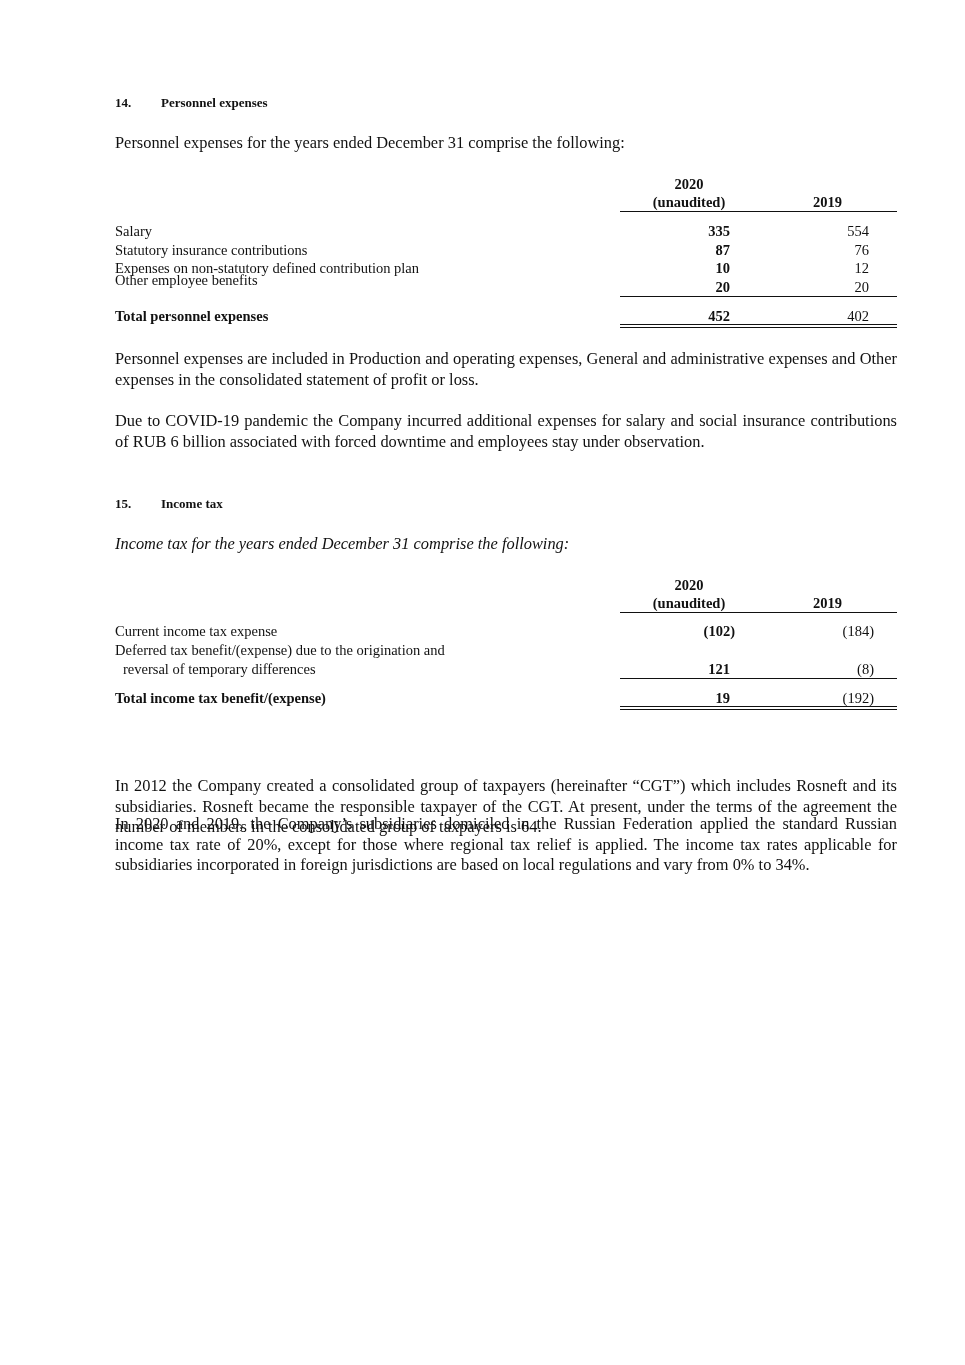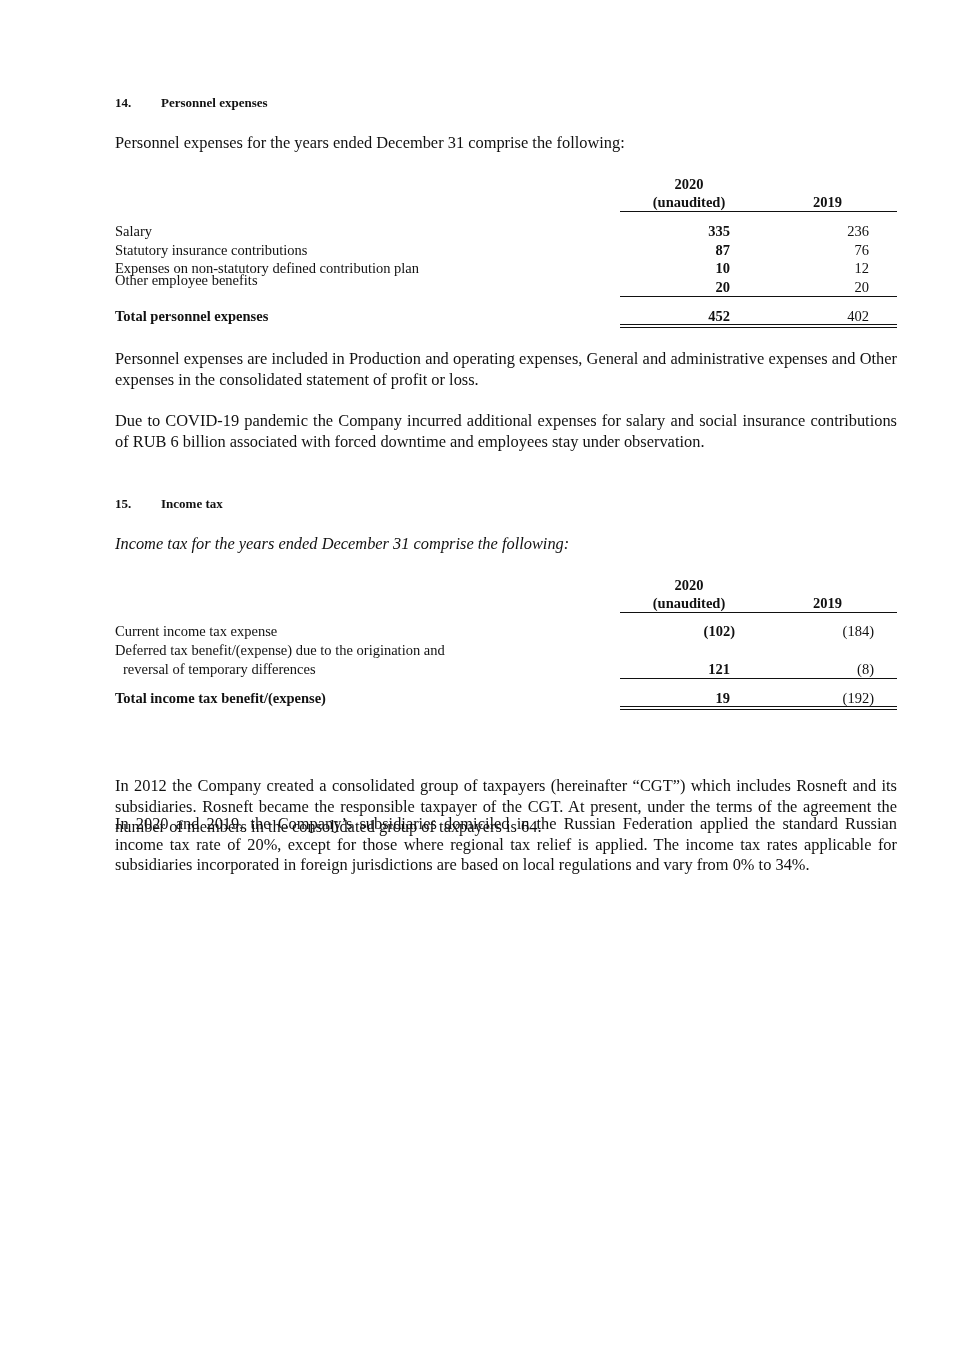--- a/index.html
+++ b/index.html
@@ -65,21 +65,21 @@
 <div class="abs intro" style="top:133px;">Personnel expenses for the years ended December 31 comprise the following:</div>
 
 <div>
   <div class="abs col-head" style="left:630px; width:118px; top:175px;">2020</div>
   <div class="abs col-head" style="left:630px; width:118px; top:193px;">(unaudited)</div>
   <div class="abs col-head" style="left:790px; width:75px; top:193px;">2019</div>
   <div class="abs rule" style="left:620px; width:277px; top:211px;"></div>
 
   <div class="abs row-label" style="top:222px;">Salary</div>
   <div class="abs val bold" style="left:640px; width:90px; top:222px;">335</div>
-  <div class="abs val" style="left:780px; width:89px; top:222px;">236</div>
+  <div class="abs val" style="left:780px; width:89px; top:222px;">554</div>
 
   <div class="abs row-label" style="top:240.5px;">Statutory insurance contributions</div>
   <div class="abs val bold" style="left:640px; width:90px; top:240.5px;">87</div>
   <div class="abs val" style="left:780px; width:89px; top:240.5px;">76</div>
 
   <div class="abs row-label" style="top:259px;">Expenses on non-statutory defined contribution plan</div>
   <div class="abs val bold" style="left:640px; width:90px; top:259px;">10</div>
   <div class="abs val" style="left:780px; width:89px; top:259px;">12</div>
 
   <div class="abs row-label" style="top:271px;">Other employee benefits</div>

